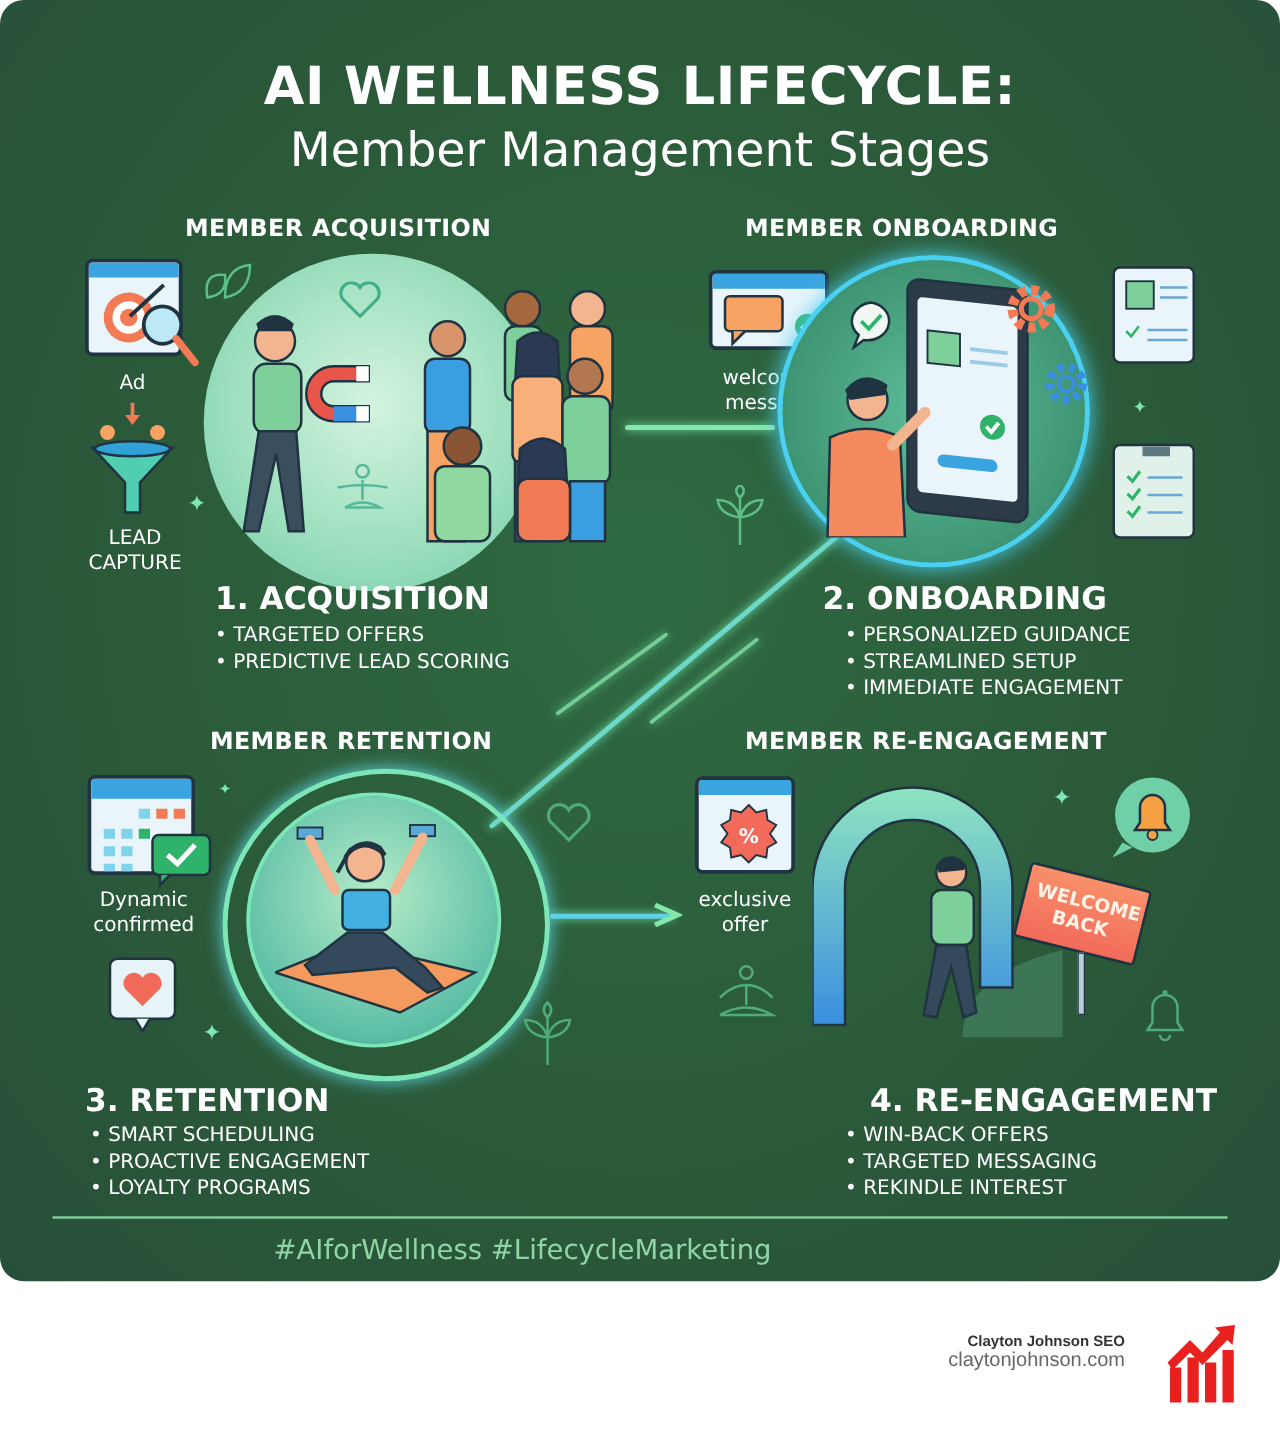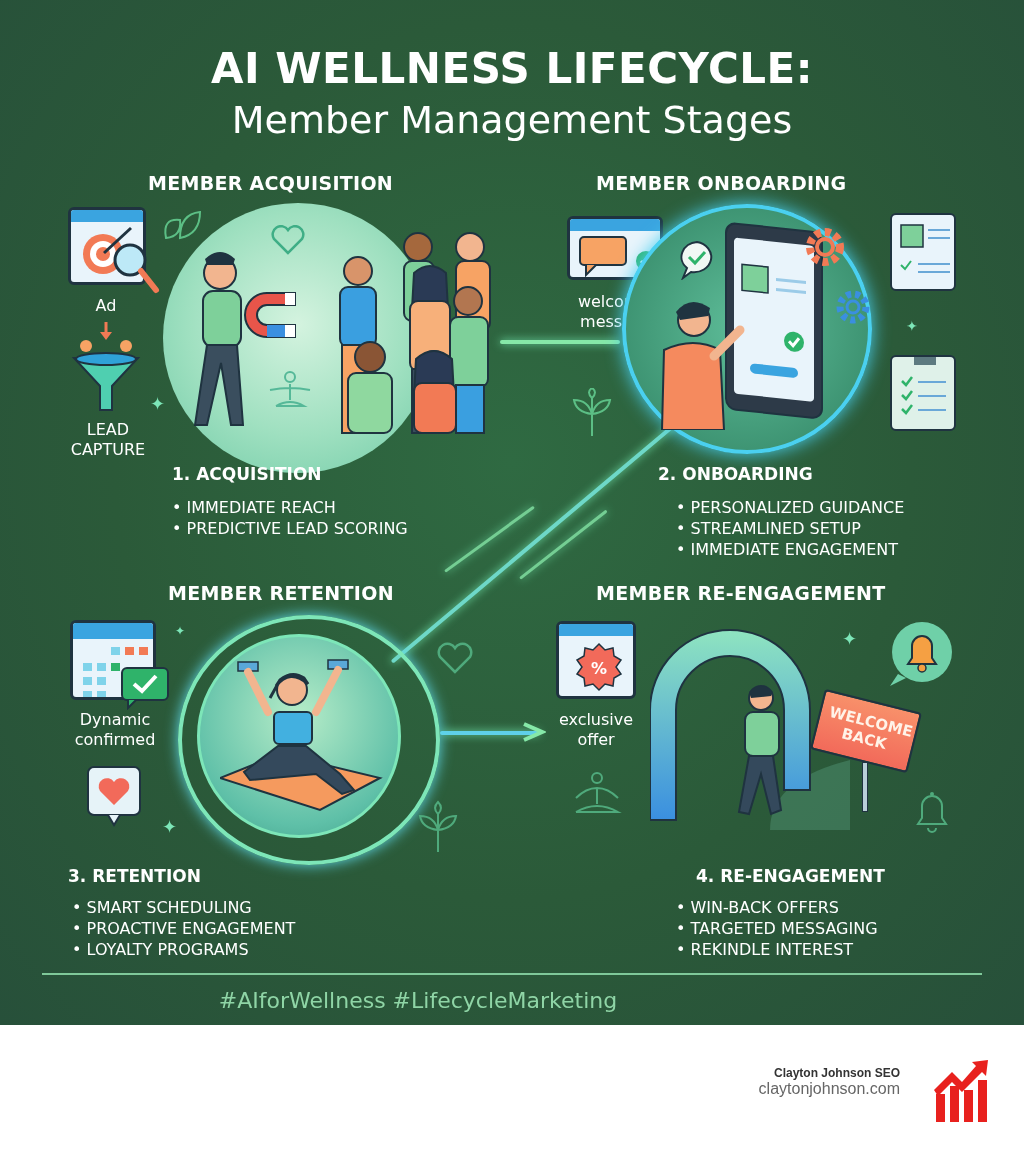--- a/index.html
+++ b/index.html
@@ -1,21 +1,21 @@
 <!DOCTYPE html>
 <html><head>
 <meta charset="utf-8">
 <style>
   * { margin: 0; padding: 0; box-sizing: border-box; }
   body { width: 1024px; height: 1154px; background: #ffffff; font-family: "DejaVu Sans", sans-serif; overflow: hidden; }
-  .poster { position: relative; width: 1024px; height: 1025px; background: radial-gradient(ellipse at 50% 45%, #2f6a42 0%, #2b5a39 55%, #27503a 100%); overflow: hidden; }
+  .poster { position: relative; width: 1024px; height: 1025px; background: radial-gradient(ellipse at 50% 45%, #2f6a42 0%, #2b5a39 55%, #27503a 100%); overflow: hidden; border-radius: 19px; }
   .title { position: absolute; top: 44px; left: 0; width: 1024px; text-align: center; color: #ffffff; font-weight: bold; font-size: 42px; letter-spacing: 0.5px; }
   .subtitle { position: absolute; top: 98px; left: 0; width: 1024px; text-align: center; color: #ffffff; font-size: 38px; }
   .stage-head { position: absolute; color: #ffffff; font-weight: bold; font-size: 19px; letter-spacing: 0.3px; white-space: nowrap; }
-  .stage-num { position: absolute; color: #ffffff; font-weight: bold; font-size: 17px; white-space: nowrap; }
+  .stage-num { position: absolute; color: #ffffff; font-weight: bold; font-size: 25px; white-space: nowrap; }
   .bullets { position: absolute; list-style: none; color: #ffffff; font-size: 16px; line-height: 21px; white-space: nowrap; }
   .bullets li::before { content: "• "; }
   .cap { position: absolute; color: #ffffff; font-size: 16px; text-align: center; line-height: 20px; }
   .circle { position: absolute; border-radius: 50%; }
   .win { position: absolute; background: #e9f4fb; border: 3px solid #1f3340; border-radius: 6px; overflow: hidden; }
   .win .bar { height: 12px; background: #3aa4e0; }
   .line { position: absolute; height: 4px; background: #86e8a8; box-shadow: 0 0 8px #74e9b0; border-radius: 2px; transform-origin: left center; }
   .divider { position: absolute; left: 42px; top: 973px; width: 940px; height: 2px; background: #7fc99a; }
   .hashtags { position: absolute; top: 988px; left: 0; width: 836px; text-align: center; color: #8fd5a6; font-size: 22px; }
   .footer-brand { position: absolute; top: 1066px; right: 124px; text-align: right; }
@@ -105,21 +105,21 @@
     </svg>
   <svg class="icon-svg" style="left:266px; top:370px;" width="48" height="42" viewBox="0 0 48 42">
       <circle cx="24" cy="7" r="5" fill="none" stroke="#55b898" stroke-width="2"></circle>
       <path d="M4 20 Q24 16 44 20 M24 14 L24 30 M10 36 Q24 28 38 36 L10 36" fill="none" stroke="#55b898" stroke-width="2"></path>
     </svg>
   <svg class="icon-svg" style="left:160px; top:208px;" width="44" height="36" viewBox="0 0 44 36">
       <path d="M6 30 Q2 10 20 12 Q22 28 6 30 Z M20 30 Q20 6 40 4 Q40 26 20 30 Z" fill="none" stroke="#5cbf85" stroke-width="2"></path>
     </svg>
   <div class="stage-num" style="left:172px; top:464px;">1. ACQUISITION</div>
   <ul class="bullets" style="left:172px; top:497px;">
-    <li>IMMEDIATE REACH</li>
+    <li>TARGETED OFFERS</li>
     <li>PREDICTIVE LEAD SCORING</li>
   </ul>
 
   <div class="stage-head" style="left:596px; top:172px;">MEMBER ONBOARDING</div>
   <div class="win" style="left:567px; top:216px; width:96px; height:64px;">
     <div class="bar"></div>
     <svg width="96" height="52" viewBox="0 0 96 52">
         <rect x="10" y="6" width="46" height="28" rx="4" fill="#f7a364" stroke="#1f3340" stroke-width="2"></rect>
         <path d="M16 34 L16 44 L26 34" fill="#f7a364" stroke="#1f3340" stroke-width="2"></path>
         <circle cx="76" cy="30" r="10" fill="#2fb36a"></circle>

